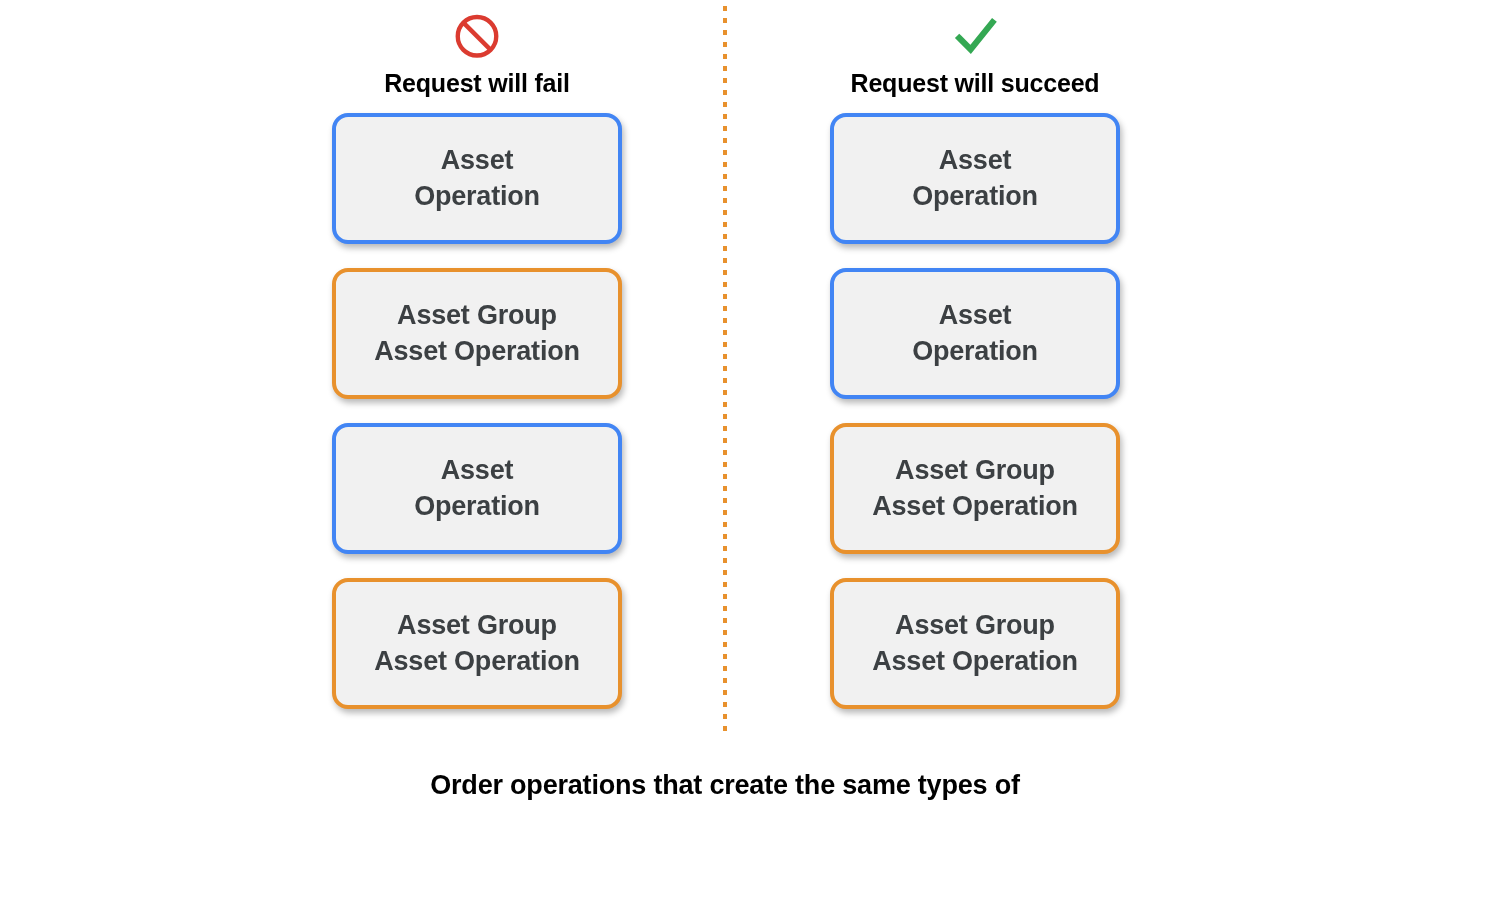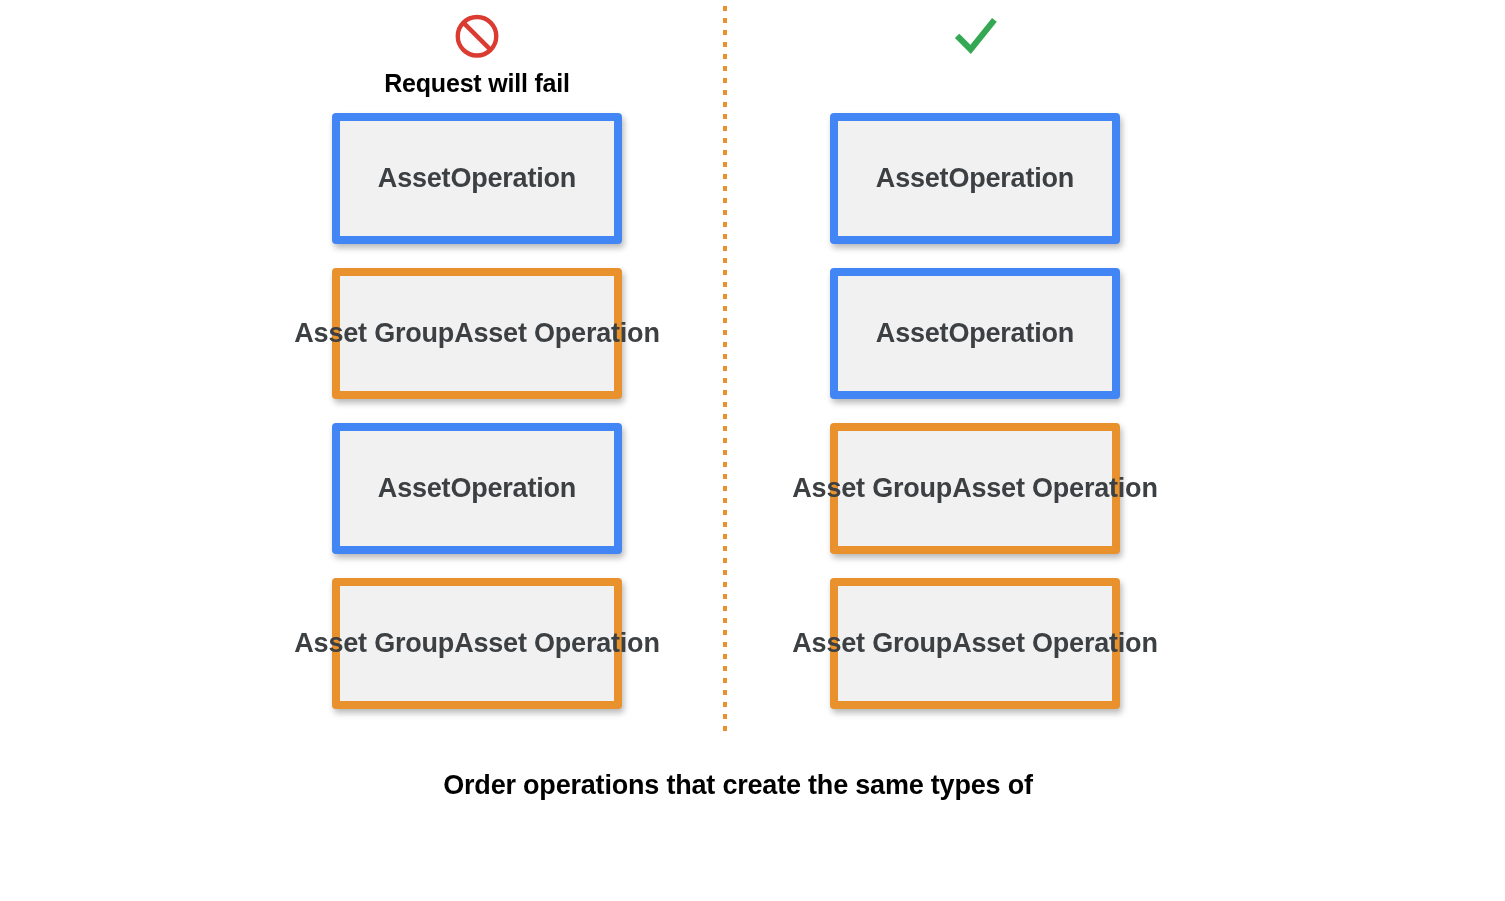--- a/index.html
+++ b/index.html
@@ -76,26 +76,26 @@
     position: absolute;
     top: 113px;
     left: 5px;
     width: 290px;
   }
   .box {
     box-sizing: border-box;
     width: 290px;
     height: 131px;
     margin-bottom: 24px;
-    border-radius: 4px;
-    border: 8px solid #a3a3a3;
+    border-radius: 16px;
+    border: 4px solid #a3a3a3;
     background: #F1F1F1;
     box-shadow: 2px 4px 6px rgba(0,0,0,0.28);
     display: flex;
-    flex-direction: row;
+    flex-direction: column;
     align-items: center;
     justify-content: center;
     text-align: center;
   }
   .box.blue   { border-color: #4285F4; }
   .box.orange { border-color: #E8912D; justify-content: center; }
 
   .box-line {
     display: block;
     font-size: 27px;
@@ -106,21 +106,20 @@
     white-space: nowrap;
   }
 
   
   .caption {
     position: absolute;
     top: 766px;
     left: 0;
     width: 1450px;
     text-align: center;
-    margin-left: 13px;
   }
   .caption-line {
     display: block;
     font-size: 27px;
     font-weight: bold;
     color: #000000;
     line-height: 1.42;
     letter-spacing: -0.2px;
     white-space: nowrap;
   }
@@ -170,20 +169,21 @@
   </div>
 
   <div class="column right">
 
     <div class="col-header">
       <span class="col-icon">
         <svg viewBox="0 0 64 64" width="70" height="56" aria-hidden="true">
           <polyline points="14,32 27,45 52,14" fill="none" stroke="#34A853" stroke-width="7" stroke-linecap="square" stroke-linejoin="miter"></polyline>
         </svg>
       </span>
+      <span class="col-title">Request will succeed</span>
     </div>
 
     <div class="box-stack">
 
       <div class="box blue">
         <span class="box-line">Asset</span>
         <span class="box-line">Operation</span>
       </div>
 
       <div class="box blue">

